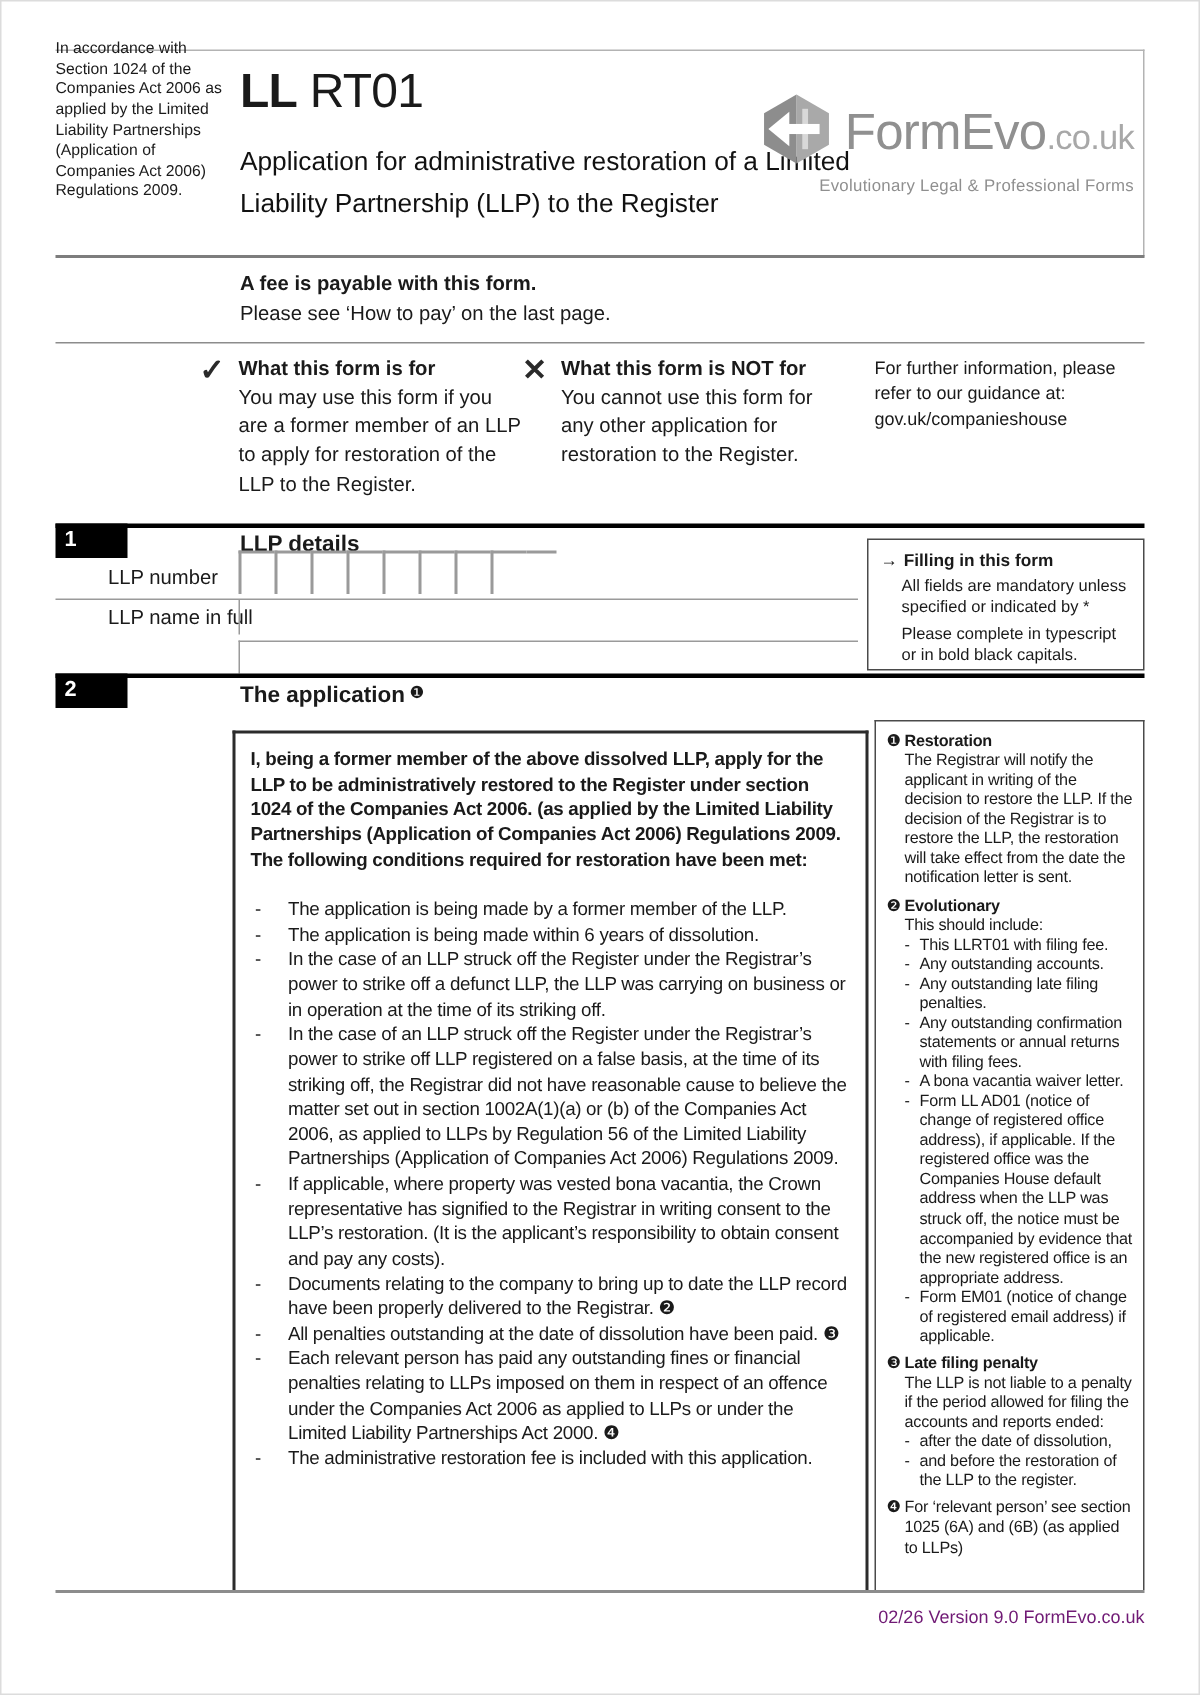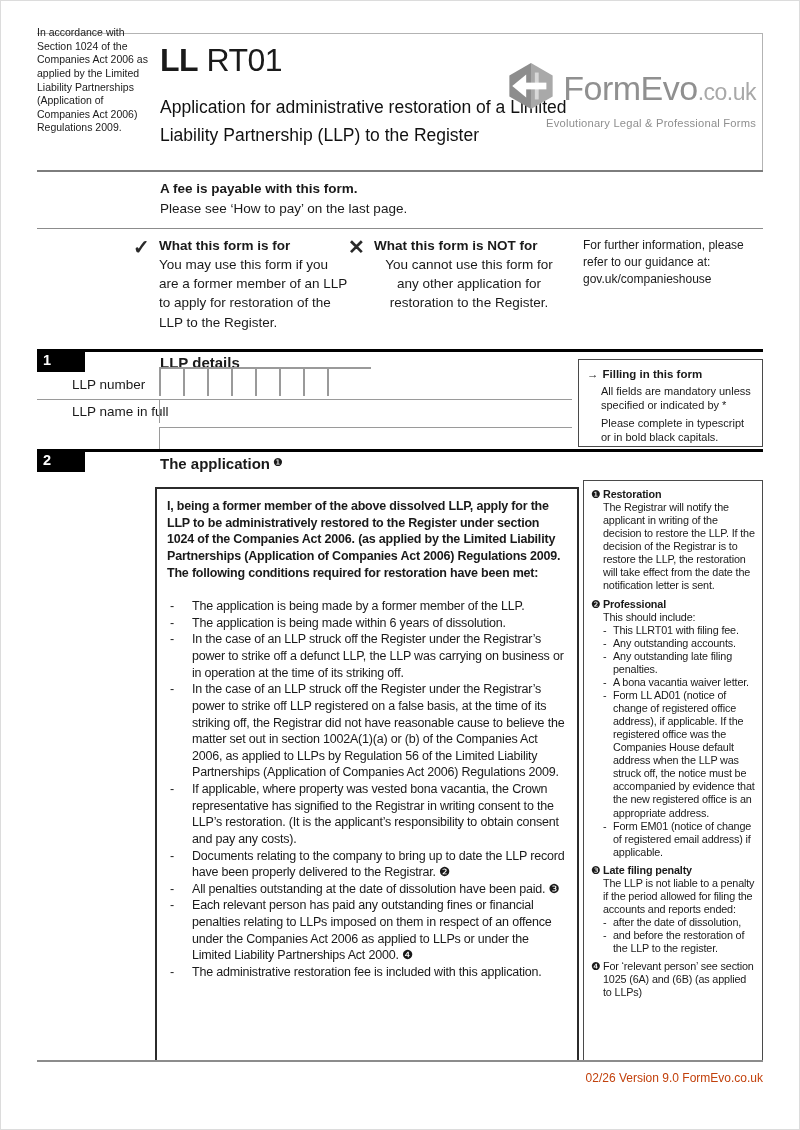--- a/index.html
+++ b/index.html
@@ -64,21 +64,21 @@
              border:1px solid #4a4a4a; border-bottom:none; padding:7px 6px 0 7px; overflow:hidden; }
   .note { margin-bottom:5px; font-size:10.8px; line-height:1.21; letter-spacing:-0.15px; }
   .note-head { display:flex; }
   .note-ref { flex:0 0 12px; }
   .note-h { font-weight:bold; }
   .note-body { padding-left:12px; }
   .nb { display:flex; }
   .nb::before { content:"-"; flex:0 0 10px; }
 
   
-  .footer { position:absolute; right:37px; top:1071px; font-size:12px; color:#c2410c; }
+  .footer { position:absolute; right:37px; top:1071px; font-size:12px; color:#701a75; }
 </style>
 </head>
 <body>
 
 <div class="page">
 
   <div class="rule" style="left:37px; top:33px; width:726px; height:1px; background:#b3b3b3;"></div>
   <div class="rule" style="left:762px; top:33px; width:1px; height:138px; background:#b3b3b3;"></div>
   <div class="rule" style="left:37px; top:170px; width:726px; height:2px; background:#7d7d7d;"></div>
   <div class="rule" style="left:37px; top:228px; width:726px; height:1px; background:#8c8c8c;"></div>
@@ -112,21 +112,21 @@
     <div class="use-icon">✓</div>
     <div>
       <div class="use-h">What this form is for</div>
       <div class="use-b" style="width:190px;">You may use this form if you are a former member of an LLP to apply for restoration of the LLP to the Register.</div>
     </div>
   </div>
   <div class="usecol" style="left:348px; width:218px;">
     <div class="use-icon">✕</div>
     <div>
       <div class="use-h">What this form is NOT for</div>
-      <div class="use-b" style="width:190px;text-align:center;">You cannot use this form for any other application for restoration to the Register.</div>
+      <div class="use-b" style="width:190px;">You cannot use this form for any other application for restoration to the Register.</div>
     </div>
   </div>
   <div class="infocol">
     <div>For further information, please refer to our guidance at:</div>
     <div>gov.uk/companieshouse</div>
   </div>
 
   <div class="rule" style="left:37px; top:349px; width:726px; height:3px; background:#000;"></div>
   <div class="badge" style="top:349px;">1</div>
   <div class="sec-title" style="top:351px;">LLP details</div>
@@ -197,34 +197,37 @@
     <div class="note">
       <div class="note-head">
           <span class="note-ref">❶</span>
           <span class="note-h">Restoration</span>
         </div>
       <div class="note-body">The Registrar will notify the applicant in writing of the decision to restore the LLP. If the decision of the Registrar is to restore the LLP, the restoration will take effect from the date the notification letter is sent.</div>
     </div>
     <div class="note">
       <div class="note-head">
           <span class="note-ref">❷</span>
-          <span class="note-h">Professional</span>
+          <span class="note-h">Evolutionary</span>
         </div>
       <div class="note-body">
         <div>This should include:</div>
         <div class="nb">
             <span>This LLRT01 with filing fee.</span>
           </div>
         <div class="nb">
             <span>Any outstanding accounts.</span>
           </div>
         <div class="nb">
             <span>Any outstanding late filing penalties.</span>
           </div>
         <div class="nb">
+            <span>Any outstanding confirmation statements or annual returns with filing fees.</span>
+          </div>
+        <div class="nb">
             <span>A bona vacantia waiver letter.</span>
           </div>
         <div class="nb">
             <span>Form LL AD01 (notice of change of registered office address), if applicable. If the registered office was the Companies House default address when the LLP was struck off, the notice must be accompanied by evidence that the new registered office is an appropriate address.</span>
           </div>
         <div class="nb">
             <span>Form EM01 (notice of change of registered email address) if applicable.</span>
           </div>
       </div>
     </div>

